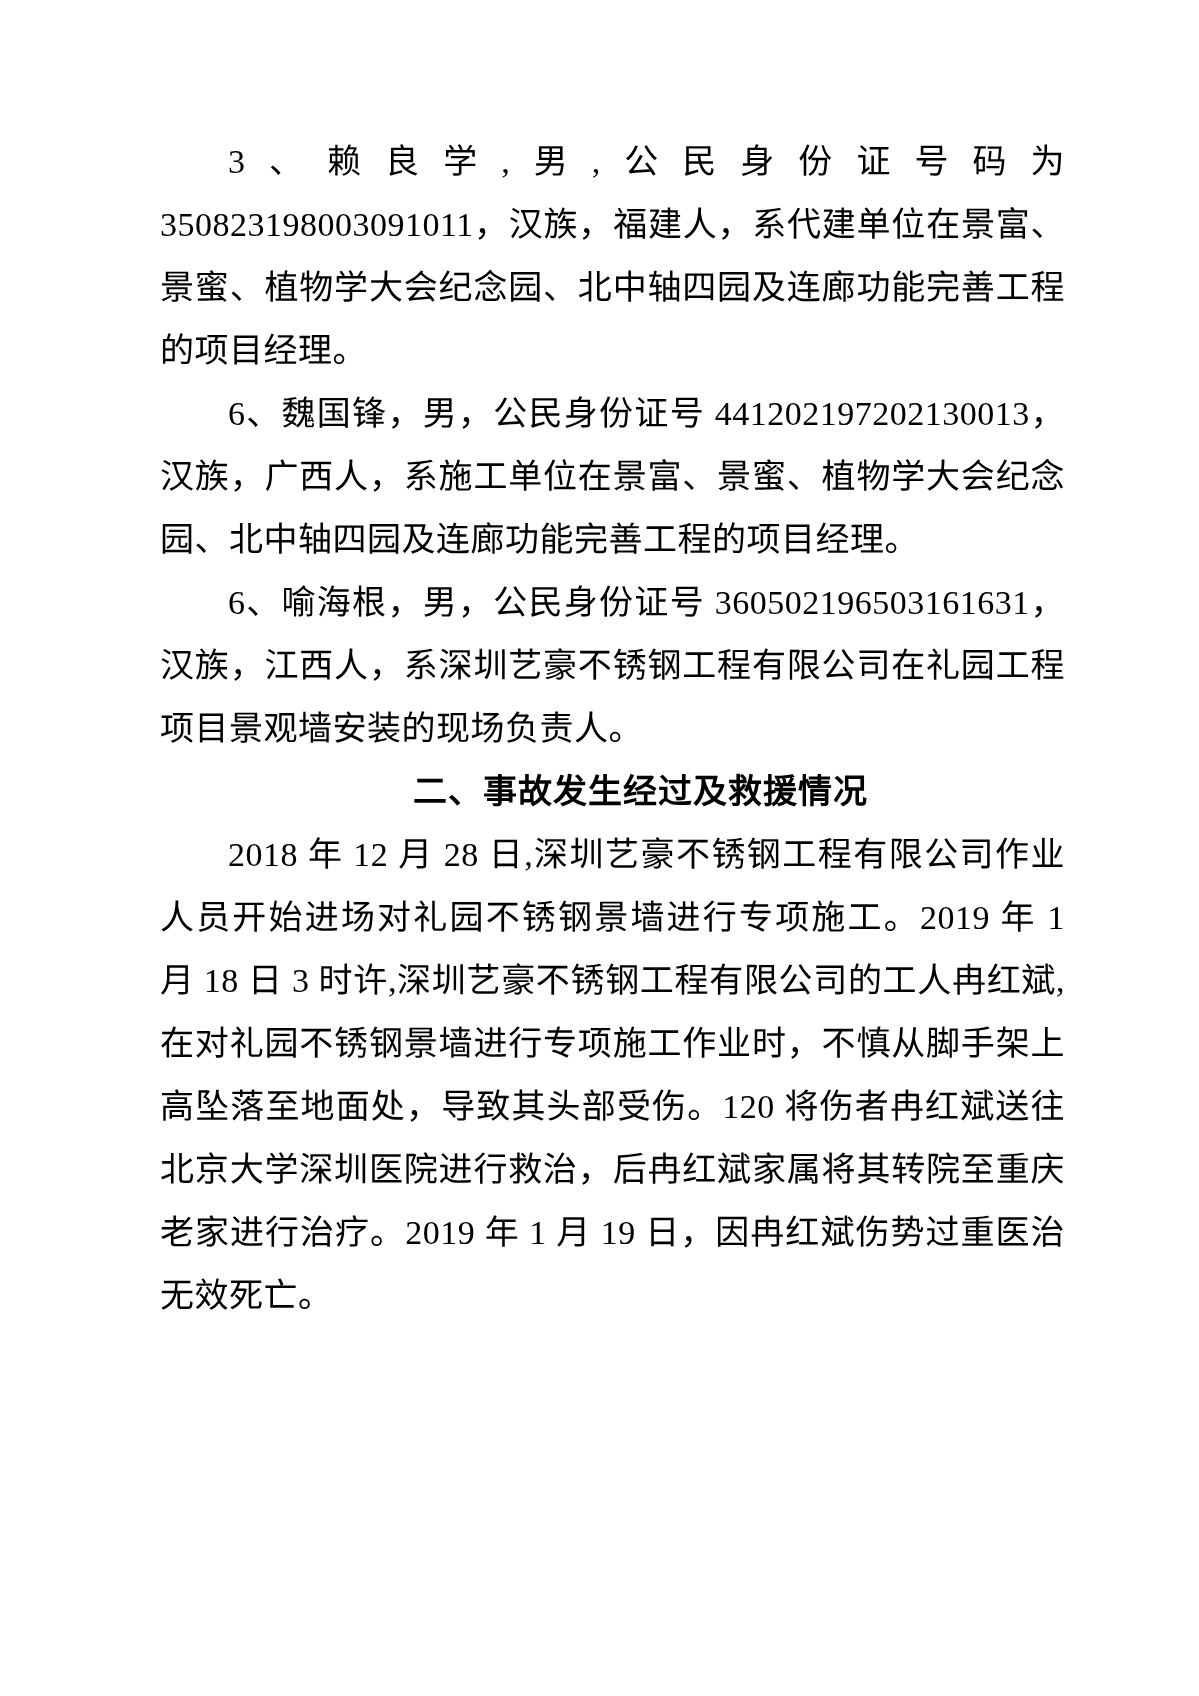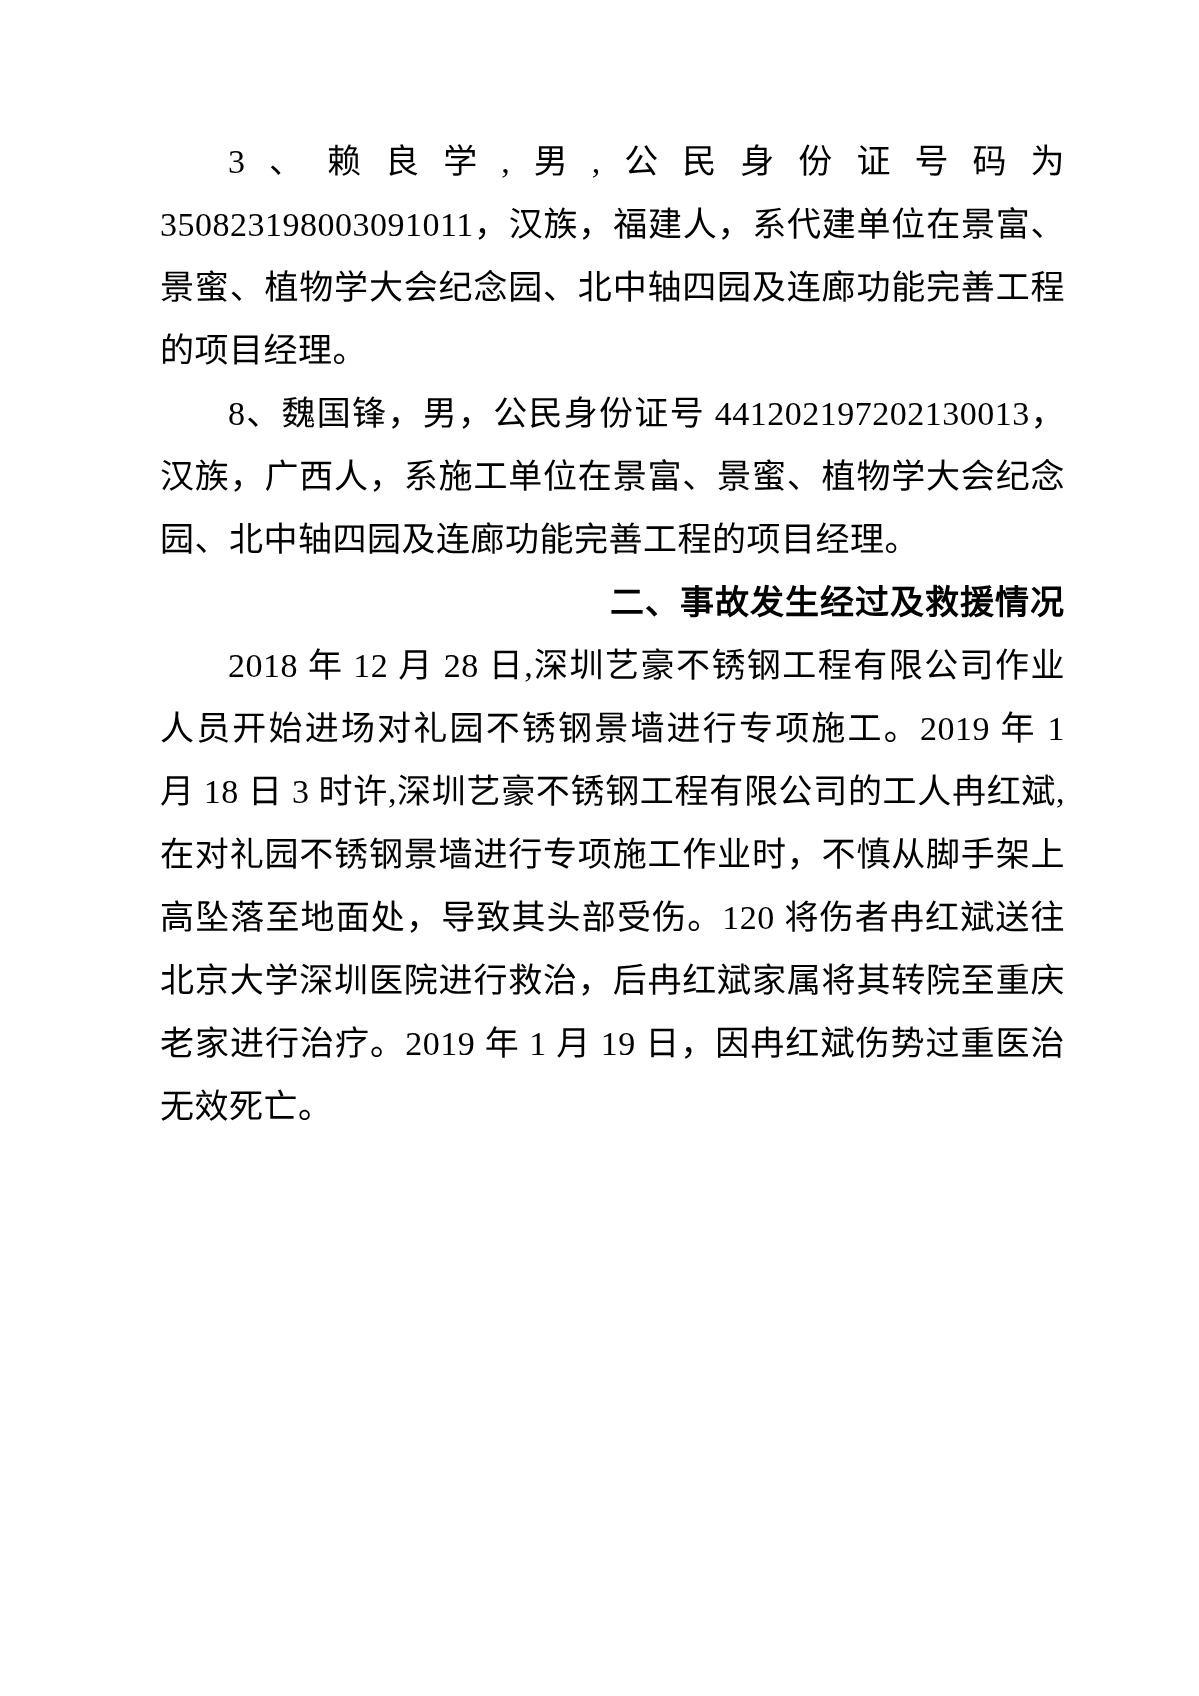--- a/index.html
+++ b/index.html
@@ -34,37 +34,38 @@
     font-weight: 400;
   }
   .heading {
     margin: 0;
     font-size: 34px;
     line-height: 63px;
     text-indent: 1.65em;
     font-weight: 700;
     letter-spacing: 1px;
     font-family: "Liberation Sans", "DejaVu Sans", sans-serif;
-    text-align: right;
+    text-align: center;
   }
   .page-number {
     position: absolute;
     left: 0;
     top: 1502px;
     width: 100%;
     text-align: center;
     font-size: 24px;
     line-height: 30px;
     font-family: "Liberation Serif", "DejaVu Serif", serif;
   }
 </style>
 </head>
 <body>
 
 <div class="page">
   <div class="content">
     <p class="para">3、赖良学,男,公民身份证号码为 350823198003091011，汉族，福建人，系代建单位在景富、景蜜、植物学大会纪念园、北中轴四园及连廊功能完善工程的项目经理。</p>
-    <p class="para">8、魏国锋，男，公民身份证号 441202197202130013，汉族，广西人，系施工单位在景富、景蜜、植物学大会纪念园、北中轴四园及连廊功能完善工程的项目经理。</p>
+    <p class="para">6、魏国锋，男，公民身份证号 441202197202130013，汉族，广西人，系施工单位在景富、景蜜、植物学大会纪念园、北中轴四园及连廊功能完善工程的项目经理。</p>
+    <p class="para">6、喻海根，男，公民身份证号 360502196503161631，汉族，江西人，系深圳艺豪不锈钢工程有限公司在礼园工程项目景观墙安装的现场负责人。</p>
     <h2 class="heading">二、事故发生经过及救援情况</h2>
     <p class="para">2018 年 12 月 28 日,深圳艺豪不锈钢工程有限公司作业人员开始进场对礼园不锈钢景墙进行专项施工。2019 年 1 月 18 日 3 时许,深圳艺豪不锈钢工程有限公司的工人冉红斌,在对礼园不锈钢景墙进行专项施工作业时，不慎从脚手架上高坠落至地面处，导致其头部受伤。120 将伤者冉红斌送往北京大学深圳医院进行救治，后冉红斌家属将其转院至重庆老家进行治疗。2019 年 1 月 19 日，因冉红斌伤势过重医治无效死亡。</p>
   </div>
   <div class="page-number">11</div>
 </div>
 
 </body></html>

